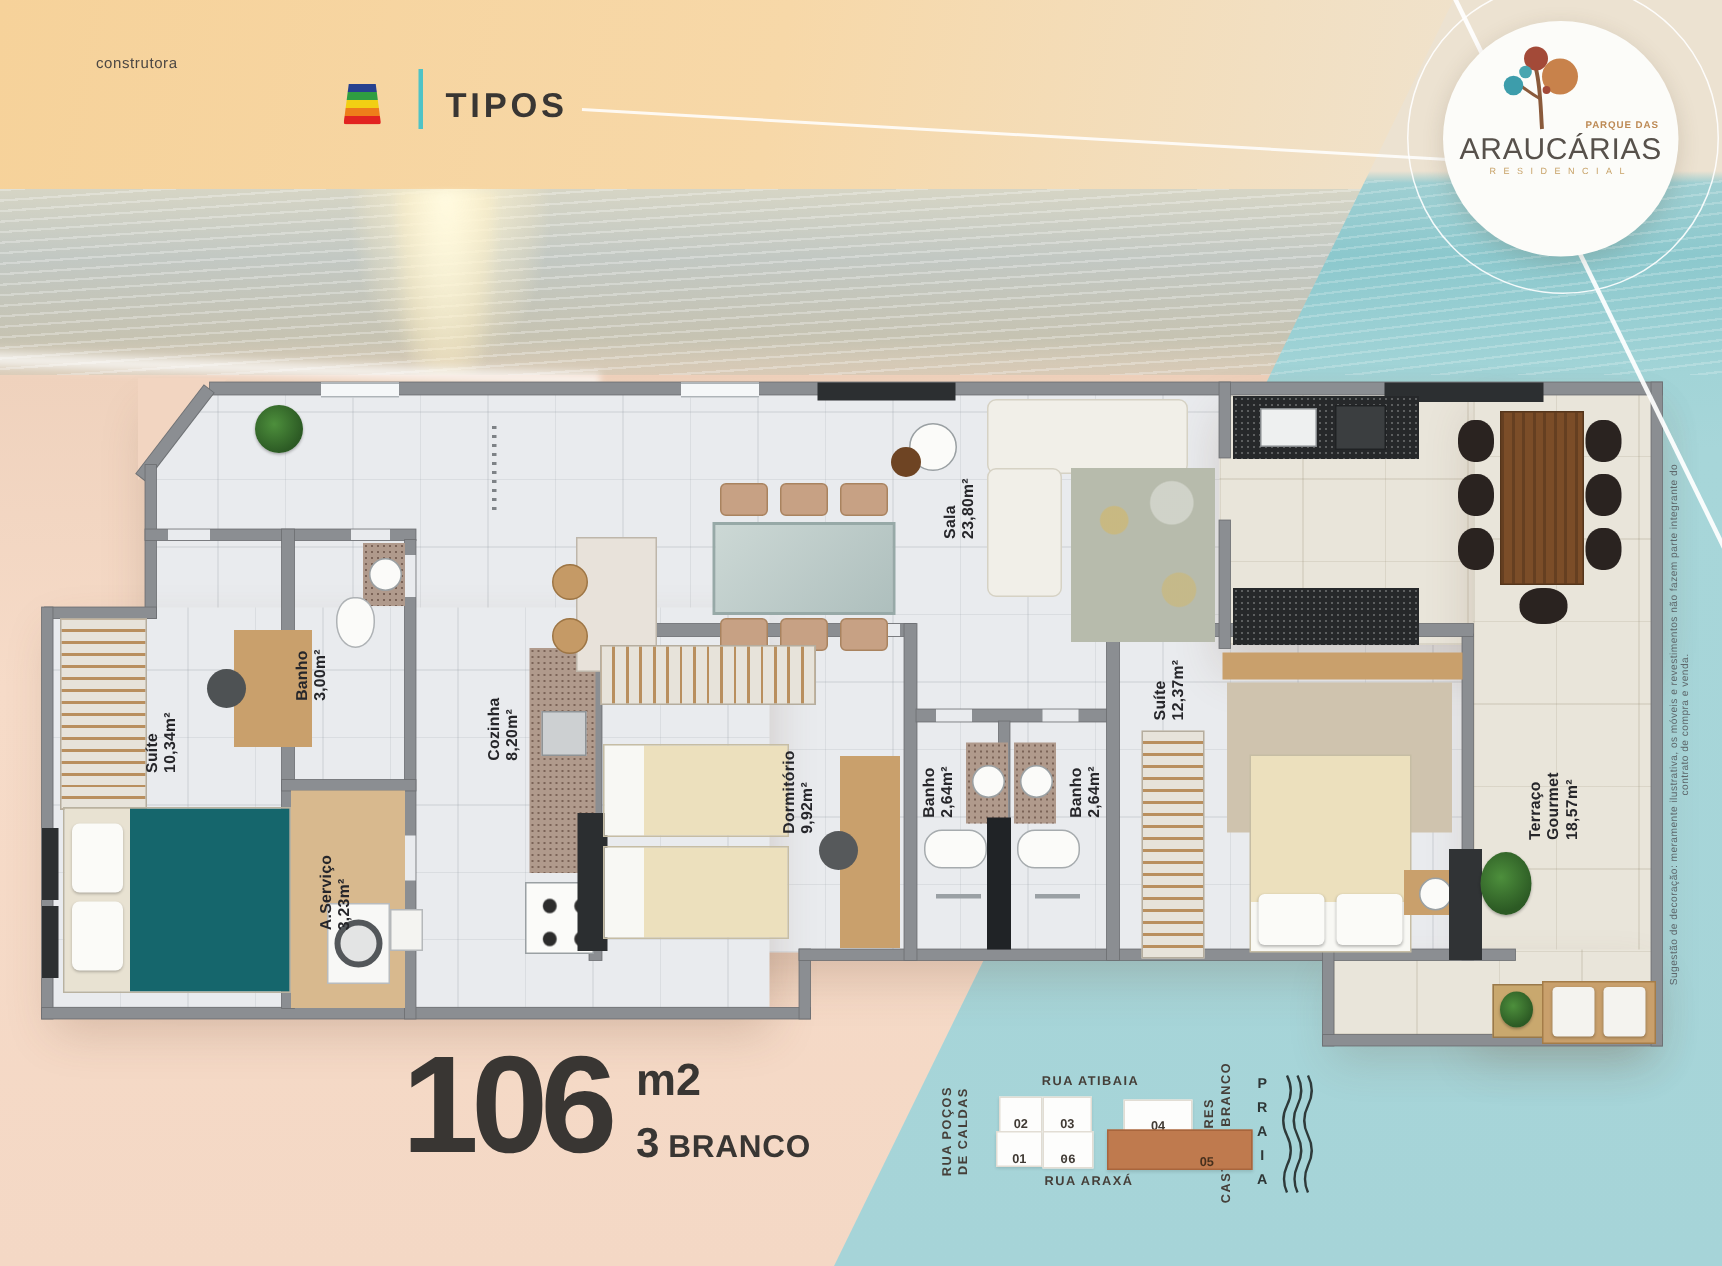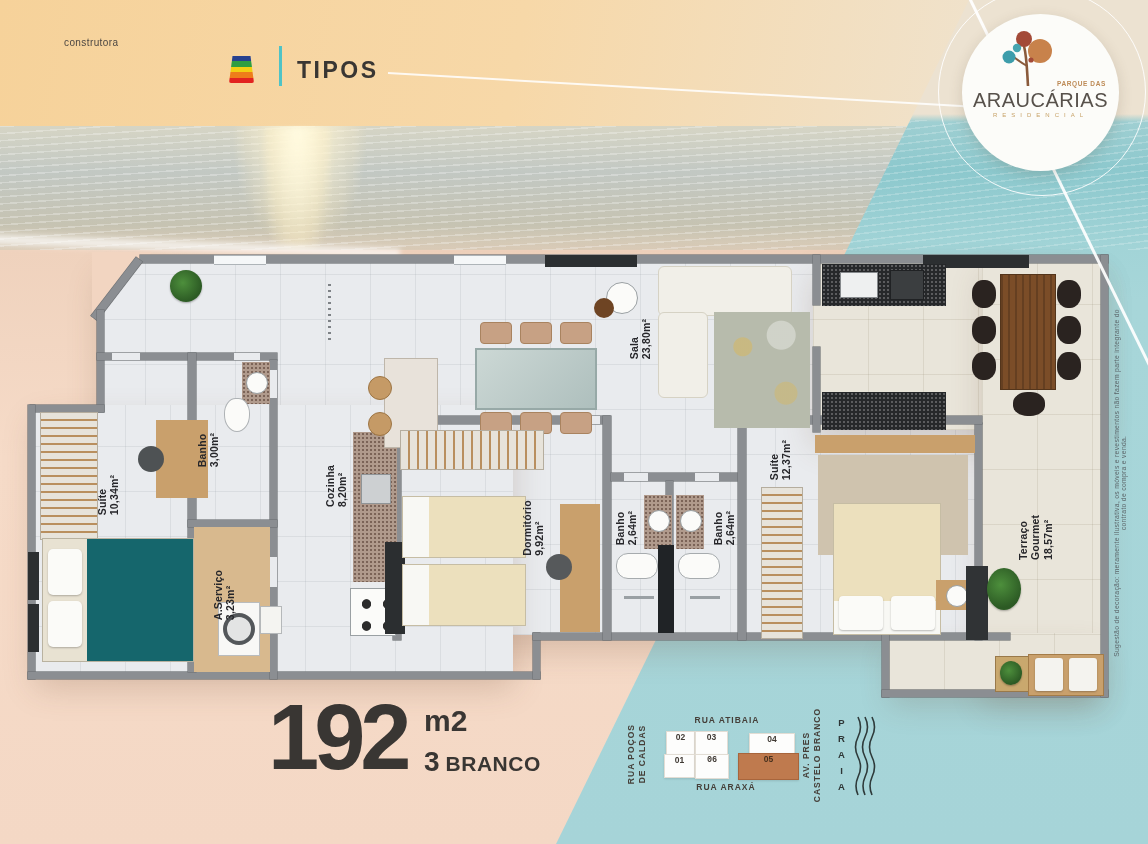--- a/index.html
+++ b/index.html
@@ -116,22 +116,22 @@
   .big-area{left:268px;top:694px;font-size:92px;font-weight:bold;letter-spacing:-5px;color:#393633;line-height:.95;}
   .m2{left:424px;top:704px;font-size:30px;font-weight:600;color:#393633;}
   .vagas{left:424px;top:746px;display:flex;align-items:baseline;gap:6px;color:#393633;}
   .vagas .v1{font-size:28px;font-weight:bold;}
   .vagas .v2{font-size:21px;font-weight:600;letter-spacing:.5px;}
   
   #map{left:612px;top:705px;width:275px;height:110px;font-weight:bold;color:#453f39;}
   #map .a{position:absolute;}
   .street{font-size:8.5px;letter-spacing:1px;white-space:pre-line;text-align:center;line-height:1.3;}
   .unit{background:#fdfdfc;border:1px solid #e2ddd4;box-shadow:0 1px 2px rgba(0,0,0,.12);
-       display:flex;align-items:flex-start;justify-content:center;font-size:8.5px;color:#403a34;}
-  .unit.hl{background:var(--highlight,#bf7a4e);border-color:#a8653c;color:#46301d;}
+       display:flex;align-items:flex-end;justify-content:center;font-size:8.5px;color:#403a34;}
+  .unit.hl{background:var(--highlight,#bf7a4e);border-color:#a8653c;color:#46301d;padding-left:36px;}
   .praia{font-size:9.5px;letter-spacing:5px;color:#2e3636;writing-mode:vertical-lr;text-orientation:upright;}
 </style>
 </head>
 <body>
 
 <div id="stage">
 
   <div class="a sky"></div>
   <div class="a ocean"></div>
   <div class="a sun-glint"></div>
@@ -325,21 +325,21 @@
   </svg>
   <div class="a badge-top">PARQUE DAS</div>
   <div class="a badge-name">ARAUCÁRIAS</div>
   <div class="a badge-bottom">RESIDENCIAL</div>
 
   <div class="a brand-small">construtora</div>
   <div class="a rainbow" style="background: linear-gradient(rgb(39, 65, 143) 0%, rgb(39, 65, 143) 20%, rgb(47, 158, 65) 20%, rgb(47, 158, 65) 40%, rgb(242, 207, 19) 40%, rgb(242, 207, 19) 60%, rgb(238, 125, 26) 60%, rgb(238, 125, 26) 80%, rgb(226, 35, 32) 80%, rgb(226, 35, 32) 100%);"></div>
   <div class="a hdr-divider"></div>
   <div class="a tipos">TIPOS</div>
 
-  <div class="a big-area">192</div>
+  <div class="a big-area">106</div>
   <div class="a m2">m2</div>
   <div class="a vagas">
     <span class="v1">3</span>
     <span class="v2">BRANCO</span>
   </div>
 
   <div class="a" id="map">
     <div class="a street" style="left:50px;top:10px;width:130px;">RUA ATIBAIA</div>
     <div class="a street" style="left:-25px;top:38px;width:100px;transform:rotate(-90deg);">RUA POÇOS
 DE CALDAS</div>

